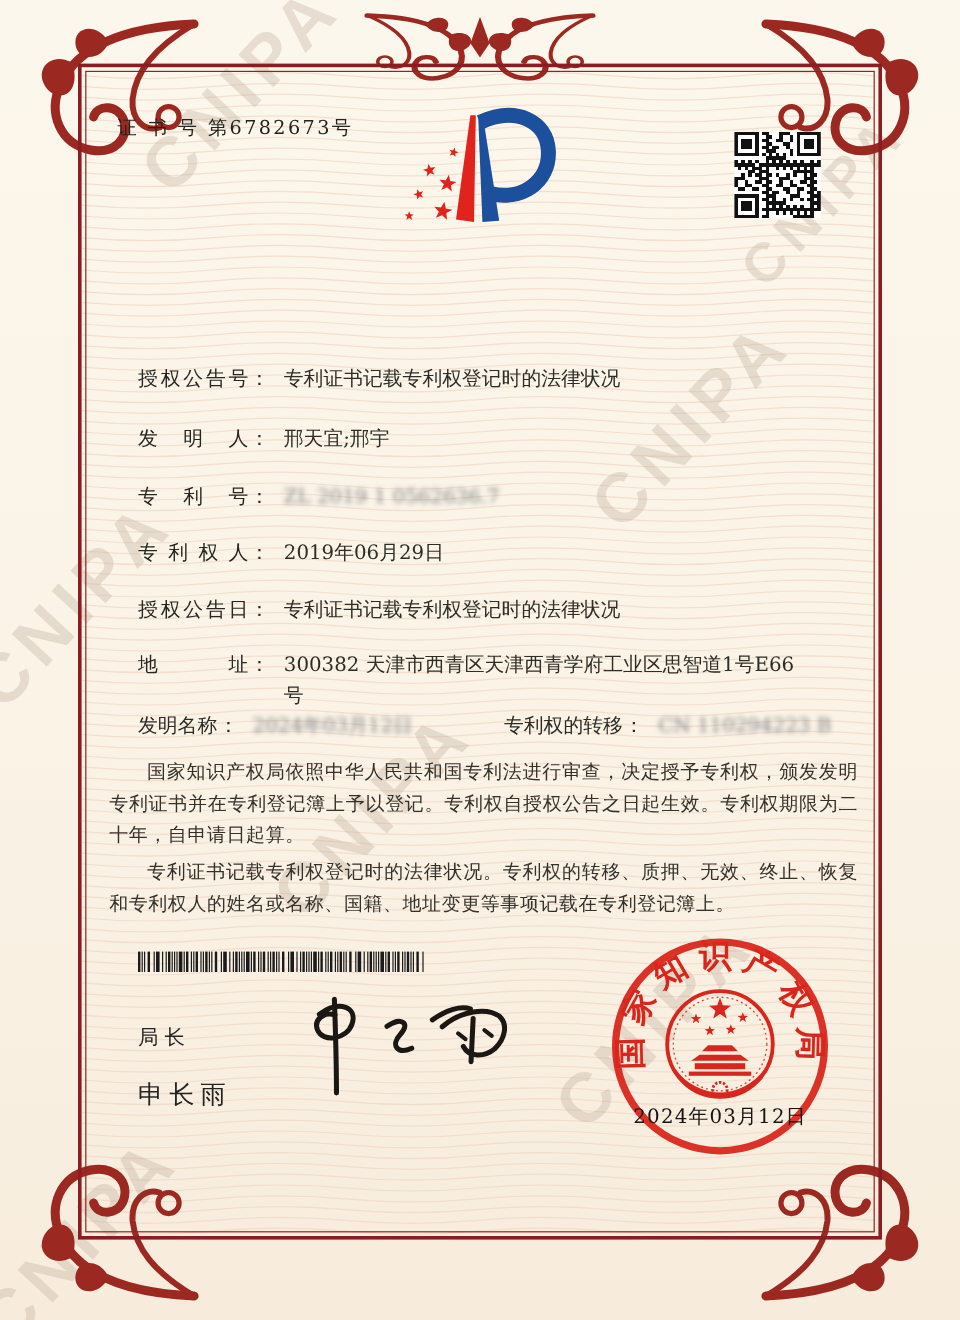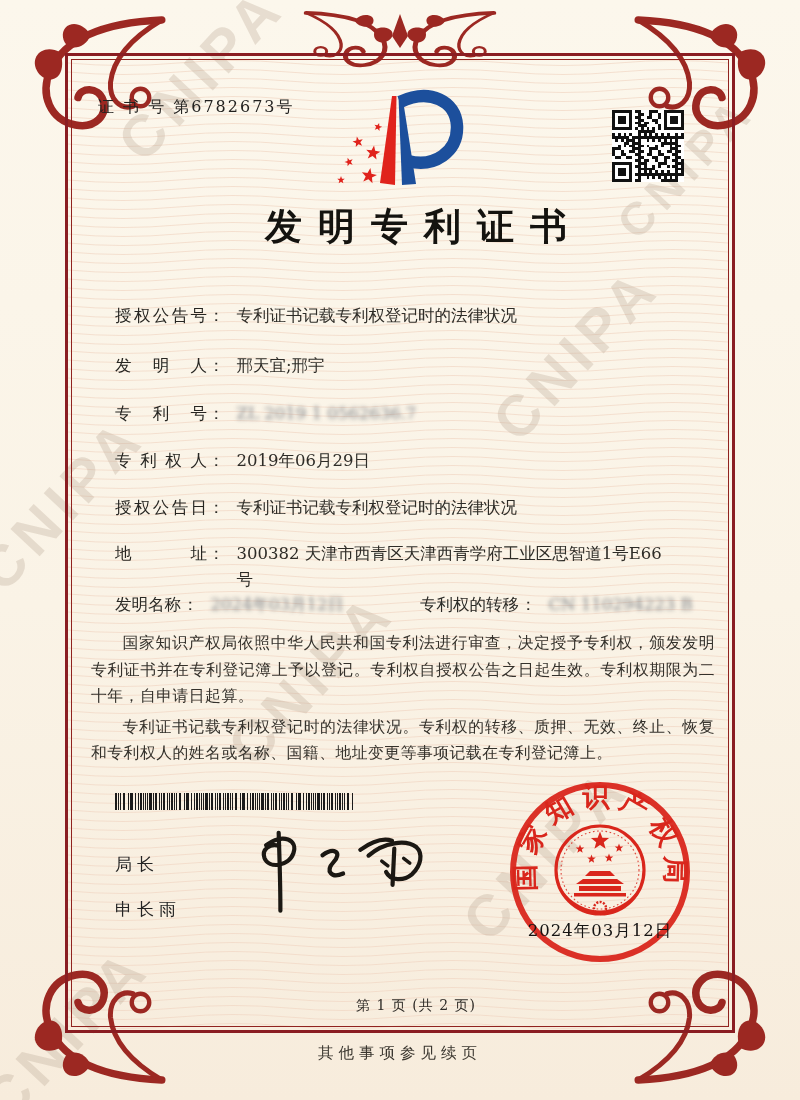--- a/index.html
+++ b/index.html
@@ -34,21 +34,21 @@
   .fgroup2{position:absolute;left:305px;top:0;}
   .redacted{color:#5f6670;filter:blur(2.3px);opacity:.8;}
   .paras{left:26px;top:577px;width:624px;font-size:15.8px;line-height:26.5px;
          text-align:justify;color:#34312b;}
   .paras p{margin:0;text-indent:2em;letter-spacing:.5px;}
   .paras p + p{margin-top:4px;}
   .barcode{left:50px;top:740px;width:244px;height:17px;display:flex;align-items:stretch;}
   .barcode .bar{background:#1b1b1b;height:100%;}
   .sig-title{left:50px;top:800px;font-family:"Liberation Sans",sans-serif;font-size:17px;
              letter-spacing:5px;color:#242424;}
-  .sig-name{left:50px;top:845px;font-family:Liberation Serif, serif;font-size:17px;
+  .sig-name{left:50px;top:845px;font-family:Liberation Serif, serif;font-size:21px;
             letter-spacing:5px;color:#242424;}
   .signature{left:158px;top:766px;transform:rotate(-2deg);}
   .seal{left:440px;top:724px;}
   .page-ind{left:0;top:944px;width:100%;text-align:center;font-size:14px;letter-spacing:1px;color:#2e2b27;}
   .cont-note{position:absolute;left:0;top:1043px;width:800px;text-align:center;z-index:5;
              font-size:15.5px;letter-spacing:5px;color:#3a362f;}
 </style>
 </head>
 <body>
 
@@ -457,21 +457,20 @@
           <rect x="24" y="9" width="1" height="1" fill="#111"></rect>
           <rect x="24" y="17" width="1" height="1" fill="#111"></rect>
           <rect x="24" y="18" width="1" height="1" fill="#111"></rect>
           <rect x="24" y="19" width="1" height="1" fill="#111"></rect>
           <rect x="24" y="20" width="1" height="1" fill="#111"></rect>
           <rect x="24" y="21" width="1" height="1" fill="#111"></rect>
           <rect x="24" y="22" width="1" height="1" fill="#111"></rect>
         </svg>
     </div>
 
-    <div class="title">发明专利证书</div>
 
     <div class="fields">
       <div class="frow r1">
         <span class="flabel">授权公告号</span><span class="colon">：</span><span class="fvalue">专利证书记载专利权登记时的法律状况</span>
       </div>
       <div class="frow r2">
         <span class="flabel">发明人</span><span class="colon">：</span><span class="fvalue">邢天宜;邢宇</span>
       </div>
       <div class="frow r3">
         <span class="flabel">专利号</span><span class="colon">：</span><span class="fvalue redacted">ZL 2019 1 0562636.7</span>
@@ -622,17 +621,15 @@
             <rect x="-21" y="6" width="42" height="5"></rect>
             <rect x="-26" y="13" width="52" height="3.5"></rect>
           </g>
           <path d="M-38,22 C-30,34 -14,42 0,42 C14,42 30,34 38,22" fill="none" stroke="#d9261c" stroke-width="3"></path>
           <circle cy="38" r="6" fill="none" stroke="#d9261c" stroke-width="2.4" stroke-dasharray="2,1.4"></circle>
         </g>
         <text x="95" y="159" text-anchor="middle" font-size="16.5" fill="#161413" letter-spacing="1" font-family="'DejaVu Serif','Liberation Serif',serif">2024年03月12日</text>
       </svg>
     </div>
 
-    <div class="page-ind">第 1 页 (共 2 页)</div>
   </div>
 
-  <div class="cont-note">其他事项参见续页</div>
 </div>
 
 </body></html>

